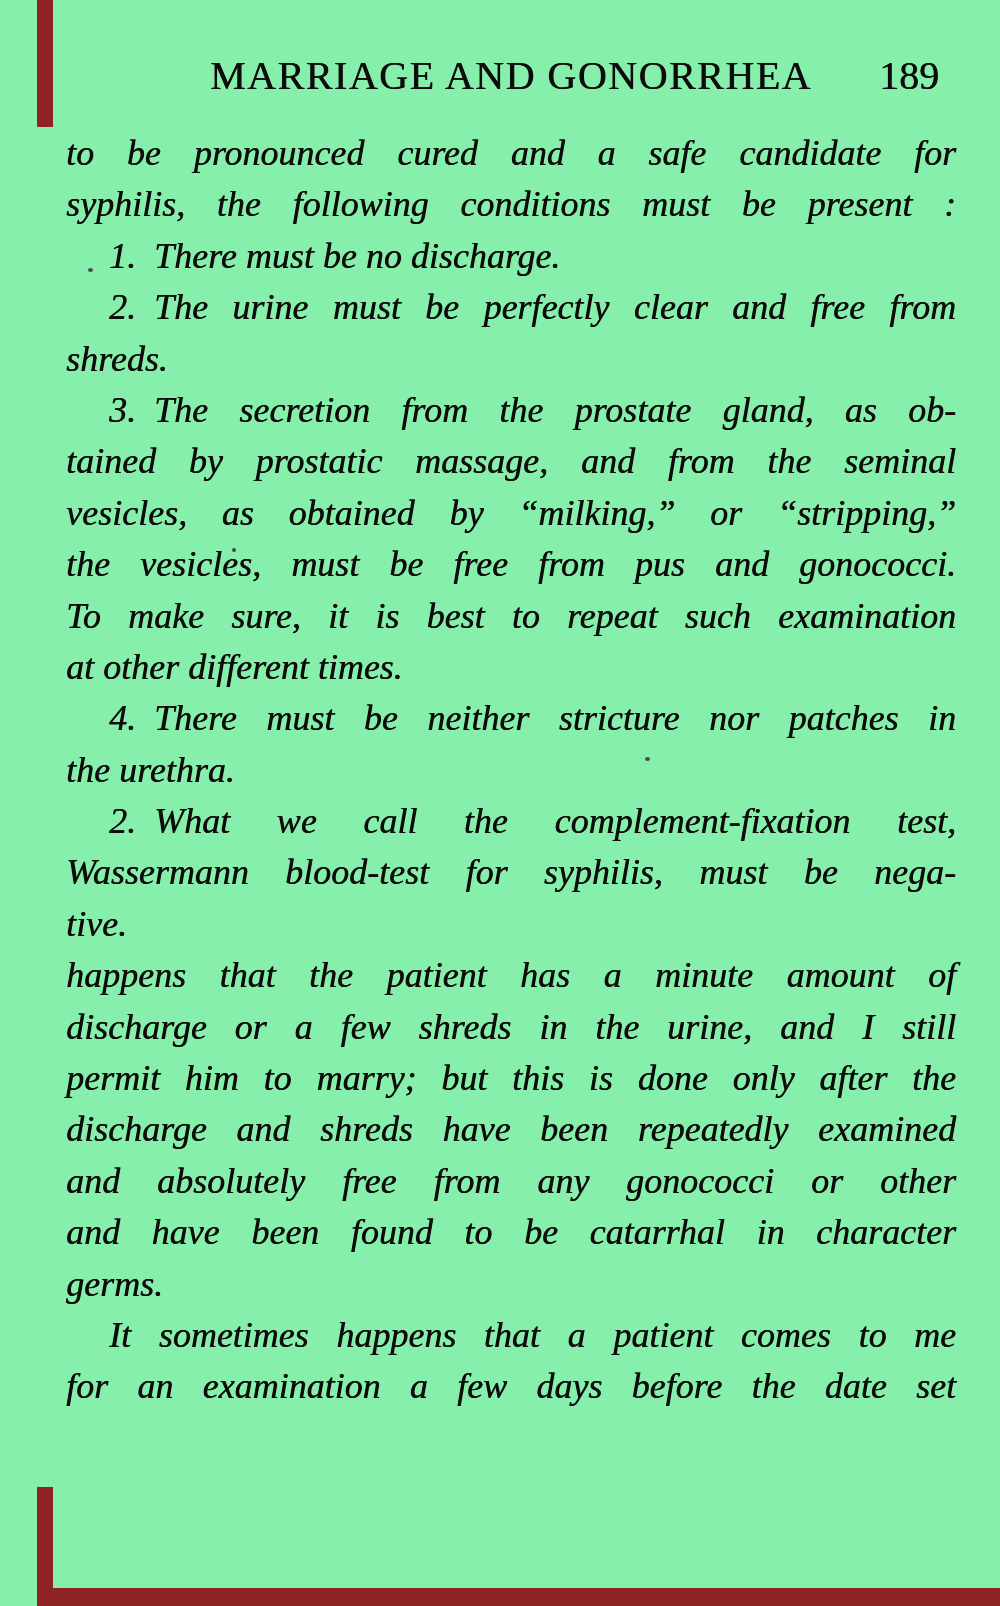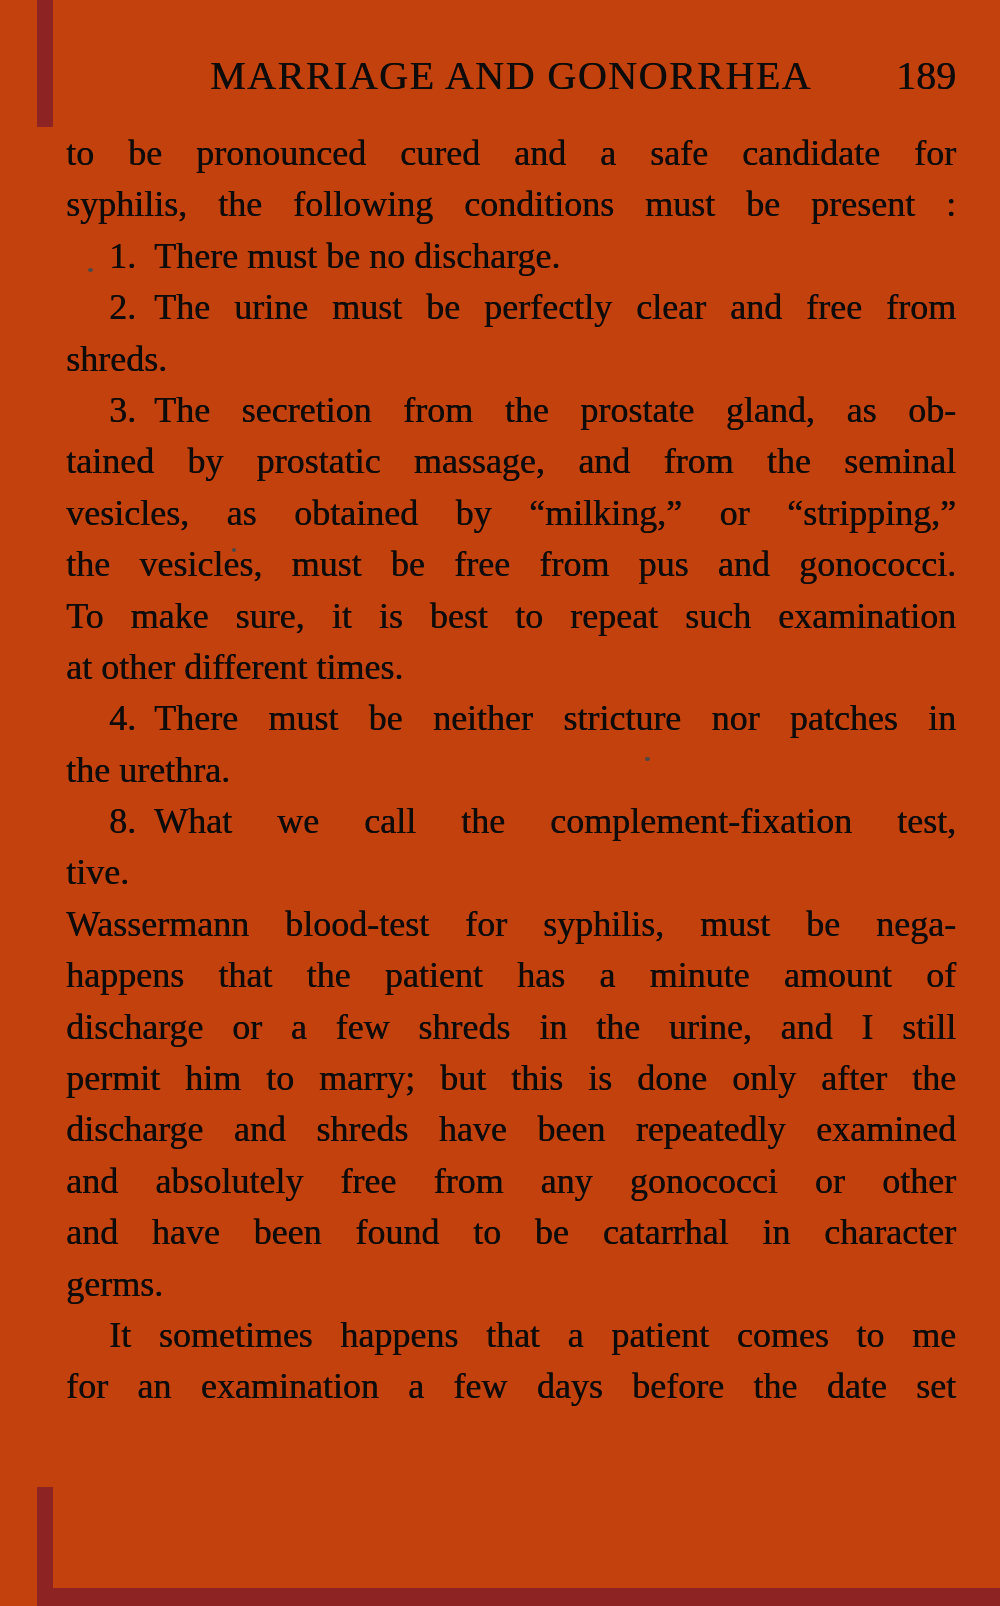--- a/index.html
+++ b/index.html
@@ -24,72 +24,73 @@
     left: 0; right: 0;
     text-align: center;
     font-size: 40px;
     letter-spacing: 1.5px;
     line-height: 48px;
     white-space: nowrap;
     text-shadow: 0.5px 0.3px 0 currentColor;
   }
   .running-head .pagenum {
     position: absolute;
-    right: 0; top: 0;
+    right: 17px; top: 0;
     font-size: 40px;
     line-height: 48px;
     text-shadow: 0.5px 0.3px 0 currentColor;
   }
   .body-text {
     position: absolute;
     left: 66px;
     top: 128px;
     width: 890px;
   }
   .line {
     height: 51.4px;
     line-height: 51.4px;
     font-size: 36px;
     text-align: justify;
     text-align-last: justify;
     white-space: normal;
     text-shadow: 0.5px 0.3px 0 currentColor;
+    font-style: italic;
   }
   .line.end { text-align-last: left; }
   .line.indent { padding-left: 43px; }
   .scan-mark { position: absolute; }
   .speck { position: absolute; border-radius: 50%; }
 </style>
 </head>
 <body>
 
-<div class="page" style="background: #c2410c; color: rgb(13, 12, 10);">
+<div class="page" style="background: #86efac; color: rgb(13, 12, 10);">
 
   <div class="running-head">
     <div class="title">MARRIAGE AND GONORRHEA</div>
     <div class="pagenum">189</div>
   </div>
 
   <div class="body-text">
       <div class="line">to be pronounced cured and a safe candidate for</div>
       <div class="line">syphilis, the following conditions must be present :</div>
       <div class="line indent end">1. There must be no discharge.</div>
       <div class="line indent">2. The urine must be perfectly clear and free from</div>
       <div class="line end">shreds.</div>
       <div class="line indent">3. The secretion from the prostate gland, as ob-</div>
       <div class="line">tained by prostatic massage, and from the seminal</div>
       <div class="line">vesicles, as obtained by “milking,” or “stripping,”</div>
       <div class="line">the vesicles, must be free from pus and gonococci.</div>
       <div class="line">To make sure, it is best to repeat such examination</div>
       <div class="line end">at other different times.</div>
       <div class="line indent">4. There must be neither stricture nor patches in</div>
       <div class="line end">the urethra.</div>
-      <div class="line indent">8. What we call the complement-fixation test,</div>
+      <div class="line indent">2. What we call the complement-fixation test,</div>
+      <div class="line">Wassermann blood-test for syphilis, must be nega-</div>
       <div class="line end">tive.</div>
-      <div class="line">Wassermann blood-test for syphilis, must be nega-</div>
       <div class="line">happens that the patient has a minute amount of</div>
       <div class="line">discharge or a few shreds in the urine, and I still</div>
       <div class="line">permit him to marry; but this is done only after the</div>
       <div class="line">discharge and shreds have been repeatedly examined</div>
       <div class="line">and absolutely free from any gonococci or other</div>
       <div class="line">and have been found to be catarrhal in character</div>
       <div class="line end">germs.</div>
       <div class="line indent">It sometimes happens that a patient comes to me</div>
       <div class="line">for an examination a few days before the date set</div>
     </div>

